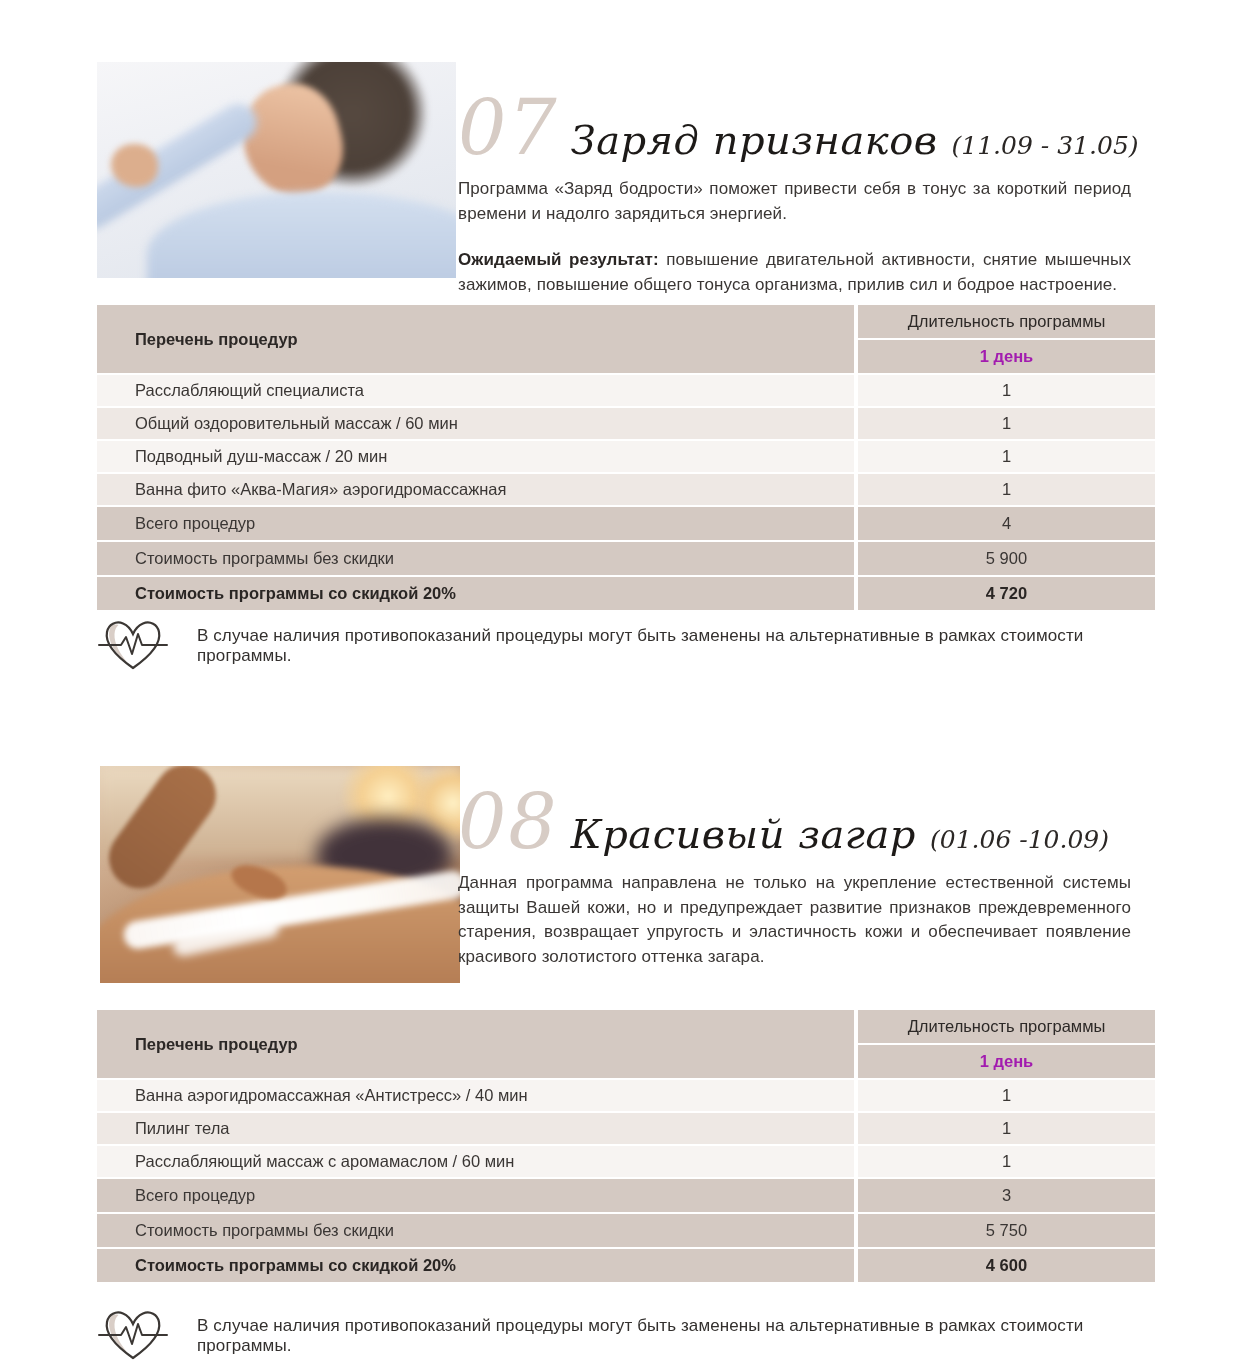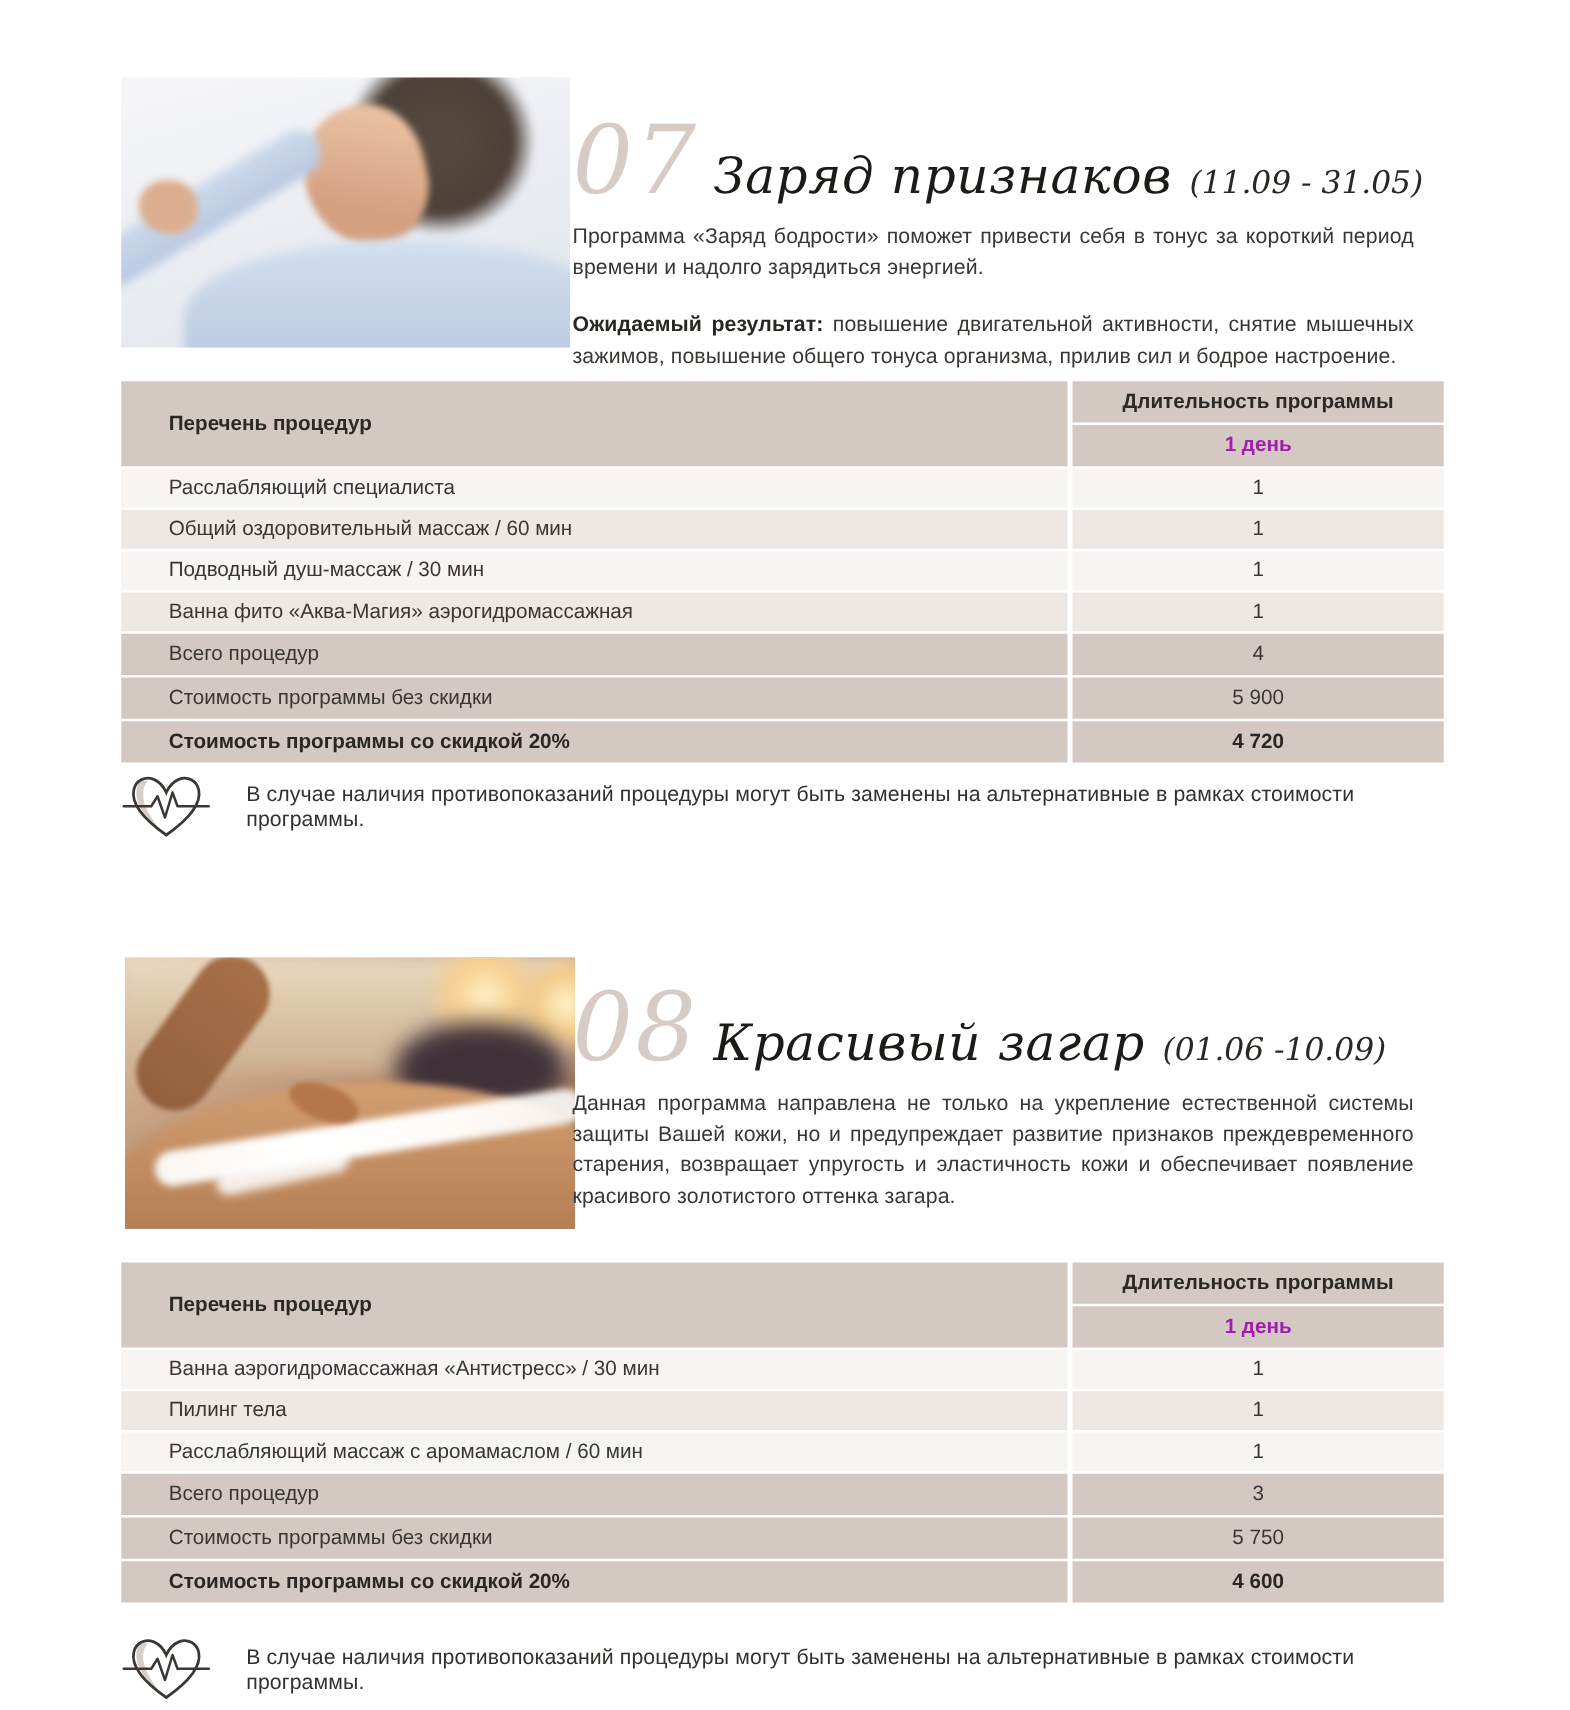--- a/index.html
+++ b/index.html
@@ -54,21 +54,21 @@
   .result{margin-top:22px;font-size:17px;line-height:1.45;text-align:justify;color:var(--body);letter-spacing:.1px;}
   .result b{color:#2a2624;}
 
   
   .ptable{position:absolute;left:97px;width:1058px;display:grid;
     grid-template-columns:1fr 297px;gap:2px 4px;background:#ffffff;font-size:16.5px;}
   .table-1{top:305px;}
   .table-2{top:1010px;}
   .ptable .h-left{grid-column:1;grid-row:1 / 3;background:var(--beige);display:flex;align-items:center;
     padding-left:38px;font-weight:700;color:#2c2826;}
-  .ptable .h-top{grid-column:2;grid-row:1;height:33px;background:var(--beige);display:flex;align-items:center;justify-content:center;font-weight:700;color:#2c2826;}
+  .ptable .h-top{grid-column:2;grid-row:1;height:33px;background:var(--beige);display:flex;align-items:center;justify-content:center;font-weight:400;color:#2c2826;}
   .ptable .h-sub{grid-column:2;grid-row:2;height:33px;background:var(--beige);display:flex;align-items:center;justify-content:center;font-weight:700;color:#a21caf;}
   .trow{display:contents;}
   .trow .c-label{display:flex;align-items:center;padding-left:38px;height:31px;}
   .trow .c-value{display:flex;align-items:center;justify-content:center;height:31px;}
   .trow.light > div{background:var(--row-light);}
   .trow.alt > div{background:var(--row-alt);}
   .trow.beige > div{background:var(--beige);height:33px;}
   .trow.beige-bold > div{background:var(--beige);height:33px;font-weight:700;color:#2a2624;}
 
   
@@ -108,21 +108,21 @@
 
     <div class="trow light">
       <div class="c-label">Расслабляющий специалиста</div>
       <div class="c-value">1</div>
     </div>
     <div class="trow alt">
       <div class="c-label">Общий оздоровительный массаж / 60 мин</div>
       <div class="c-value">1</div>
     </div>
     <div class="trow light">
-      <div class="c-label">Подводный душ-массаж / 30 мин</div>
+      <div class="c-label">Подводный душ-массаж / 20 мин</div>
       <div class="c-value">1</div>
     </div>
     <div class="trow alt">
       <div class="c-label">Ванна фито «Аква-Магия» аэрогидромассажная</div>
       <div class="c-value">1</div>
     </div>
     <div class="trow beige">
       <div class="c-label">Всего процедур</div>
       <div class="c-value">4</div>
     </div>
@@ -165,21 +165,21 @@
     </div>
     <p class="desc">Данная программа направлена не только на укрепление естественной системы защиты Вашей кожи, но и предупреждает развитие признаков преждевременного старения, возвращает упругость и эластичность кожи и обеспечивает появление красивого золотистого оттенка загара.</p>
   </div>
 
   <div class="ptable table-2">
     <div class="h-left">Перечень процедур</div>
     <div class="h-top">Длительность программы</div>
     <div class="h-sub">1 день</div>
 
     <div class="trow light">
-      <div class="c-label">Ванна аэрогидромассажная «Антистресс» / 30 мин</div>
+      <div class="c-label">Ванна аэрогидромассажная «Антистресс» / 40 мин</div>
       <div class="c-value">1</div>
     </div>
     <div class="trow alt">
       <div class="c-label">Пилинг тела</div>
       <div class="c-value">1</div>
     </div>
     <div class="trow light">
       <div class="c-label">Расслабляющий массаж с аромамаслом / 60 мин</div>
       <div class="c-value">1</div>
     </div>

